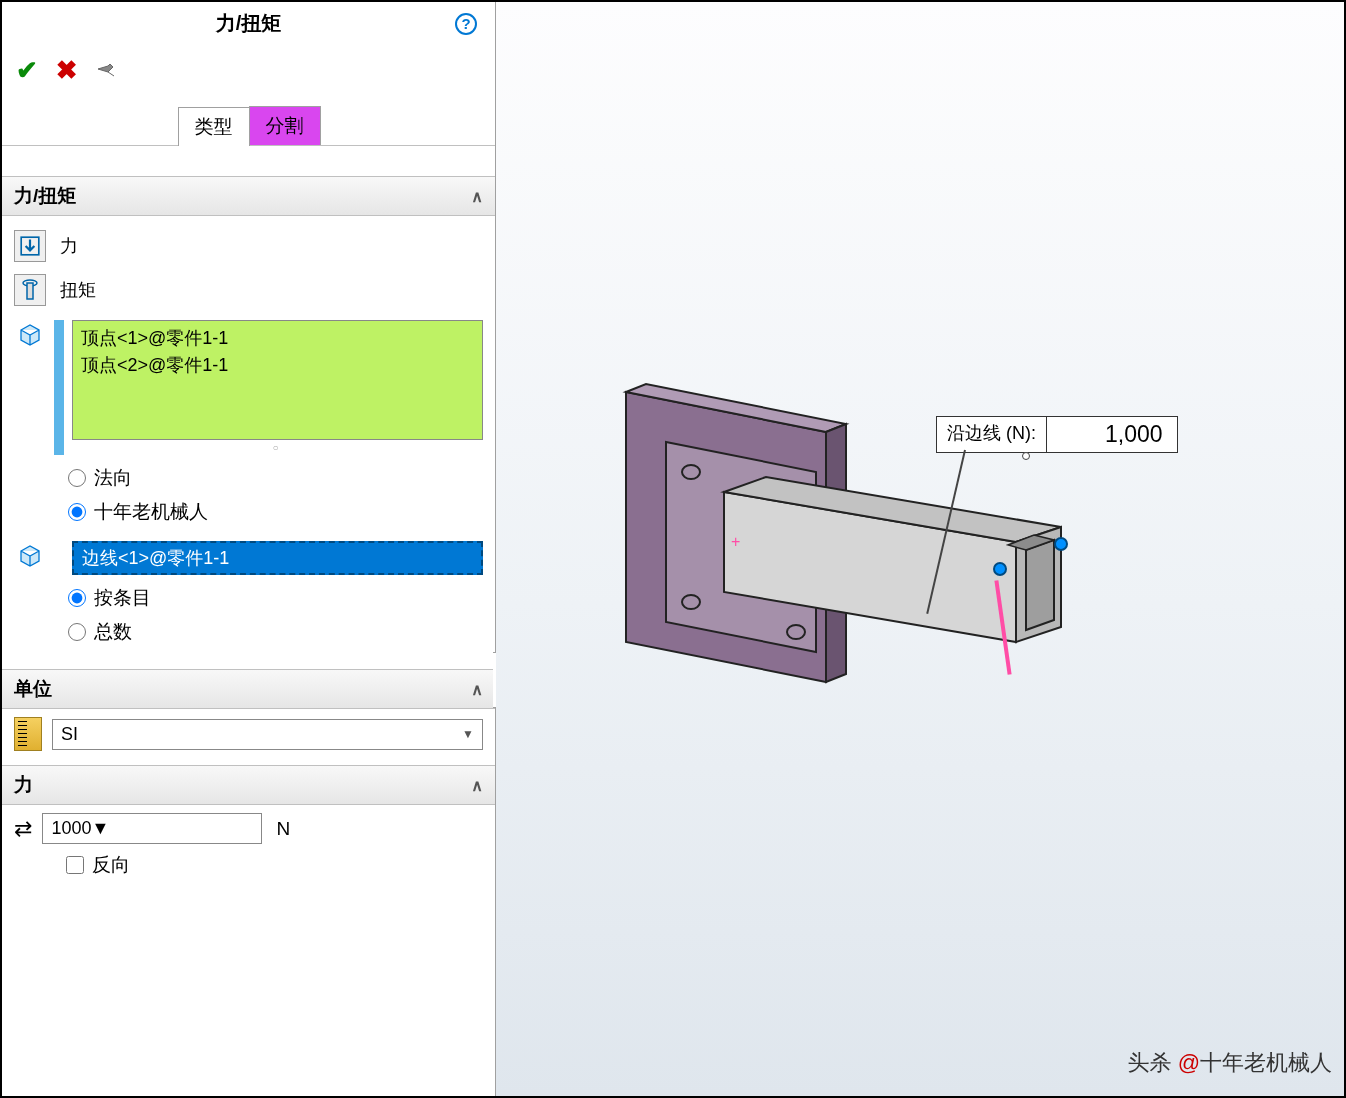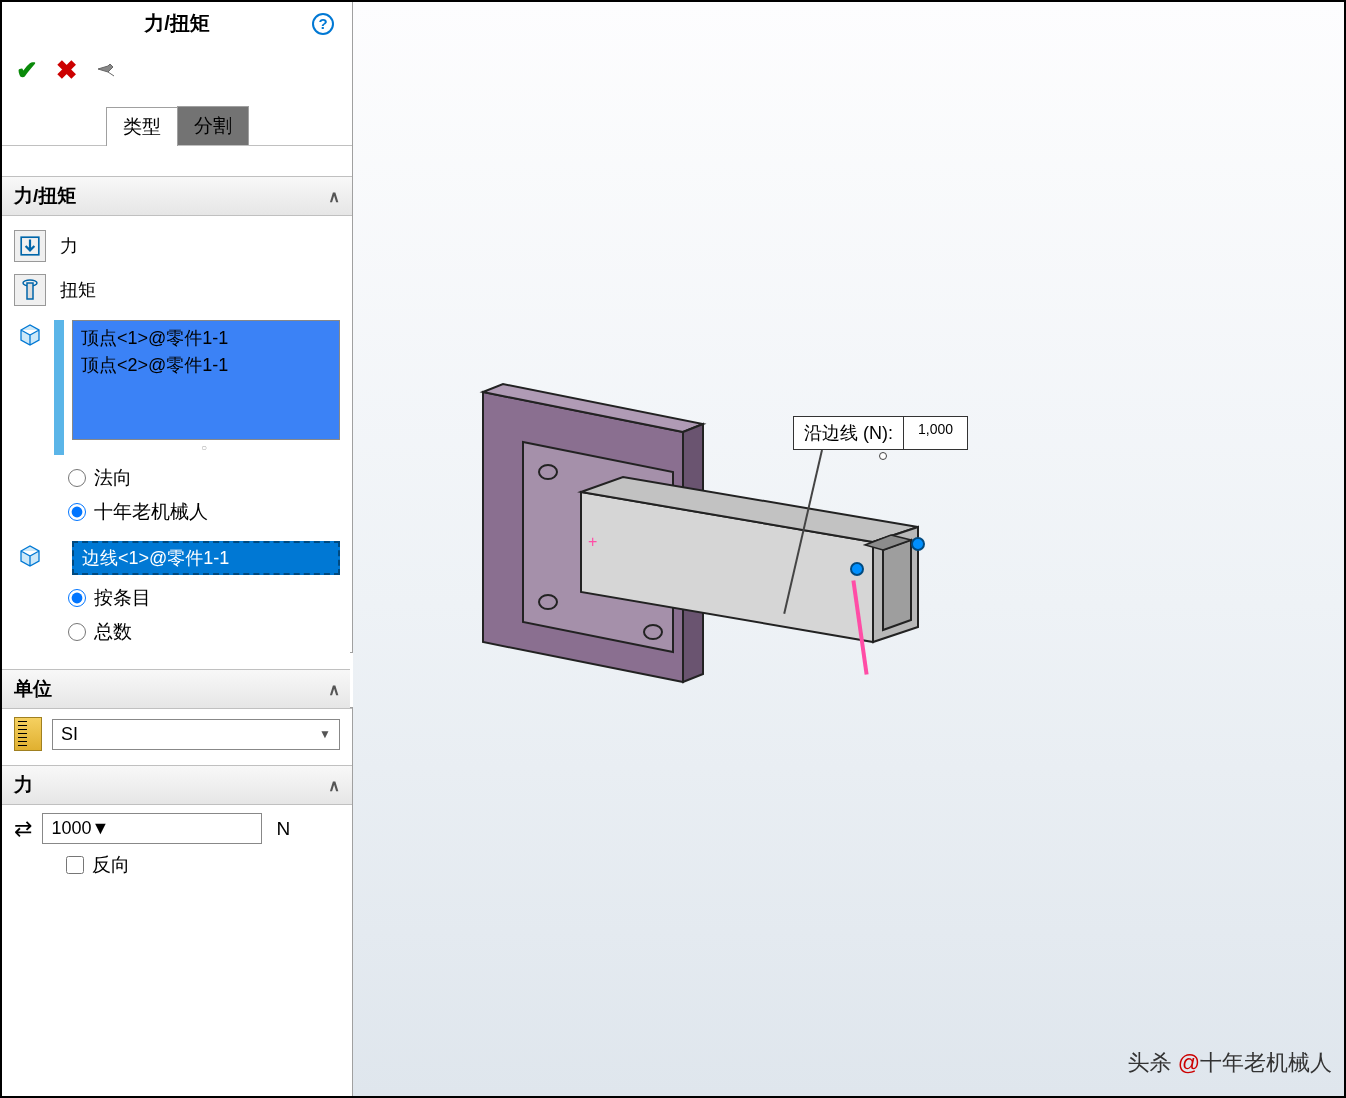--- a/index.html
+++ b/index.html
@@ -7,21 +7,21 @@
   font-family: "Microsoft YaHei", Arial, sans-serif;
   font-size: 18px;
   width: 1346px;
   height: 1098px;
   overflow: hidden;
   background: #fff;
   border: 2px solid #000;
 }
 .container { display: flex; height: 100%; }
 .panel {
-  width: 351px;
+  width: 494px;
   background: #fff;
   border-right: 1px solid #a0a0a0;
   display: flex;
   flex-direction: column;
   position: relative;
 }
 .panel-header {
   display: flex;
   align-items: center;
   justify-content: center;
@@ -54,21 +54,21 @@
 .pin-icon { color: #888; font-size: 20px; cursor: pointer; }
 .tab-bar {
   display: flex;
   border-bottom: 1px solid #c0c0c0;
   justify-content: center;
 }
 .tab {
   padding: 6px 16px;
   border: 1px solid #a0a0a0;
   border-bottom: none;
-  background: #737373;
+  background: #d946ef;
   cursor: pointer;
   font-size: 19px;
   margin-right: -1px;
 }
 .tab.active { background: #fff; position: relative; top: 1px; }
 .section-header {
   background: linear-gradient(#f8f8f8,#e6e6e6);
   border-top: 1px solid #c0c0c0;
   border-bottom: 1px solid #c0c0c0;
   padding: 6px 12px;
@@ -106,21 +106,21 @@
 }
 .selection-area { display: flex; gap: 8px; margin-top: 8px; }
 .left-bar {
   width: 10px;
   background: #5bb5e8;
 }
 .left-bar.pink { background: #ff9dc5; }
 .selection-box {
   flex: 1;
   border: 1px solid #888;
-  background: #3b82f6;
+  background: #bef264;
   min-height: 120px;
   padding: 4px 8px;
   font-size: 18px;
   line-height: 1.5;
   position: relative;
 }
 .grip {
   text-align: center;
   color: #aaa;
   font-size: 10px;
@@ -191,23 +191,24 @@
   flex: 1;
   position: relative;
   background: linear-gradient(180deg,#fdfdfe 0%,#eef2f6 55%,#dfe6ed 100%);
 }
 .callout-box {
   position: absolute;
   top: 414px; left: 440px;
   display: flex;
   background: #fff;
   border: 1px solid #333;
+  gap: 44px;
 }
 .callout-label { padding: 4px 10px; border-right: 1px solid #333; font-size: 18px; }
-.callout-value { padding: 4px 14px; font-size: 14px; }
+.callout-value { padding: 4px 14px; font-size: 23px; }
 .callout-line {
   position: absolute;
   top: 448px; left: 468px;
   width: 2px; height: 168px;
   background: #444;
   transform: rotate(13deg);
   transform-origin: top;
 }
 .callout-dot {
   position: absolute;

